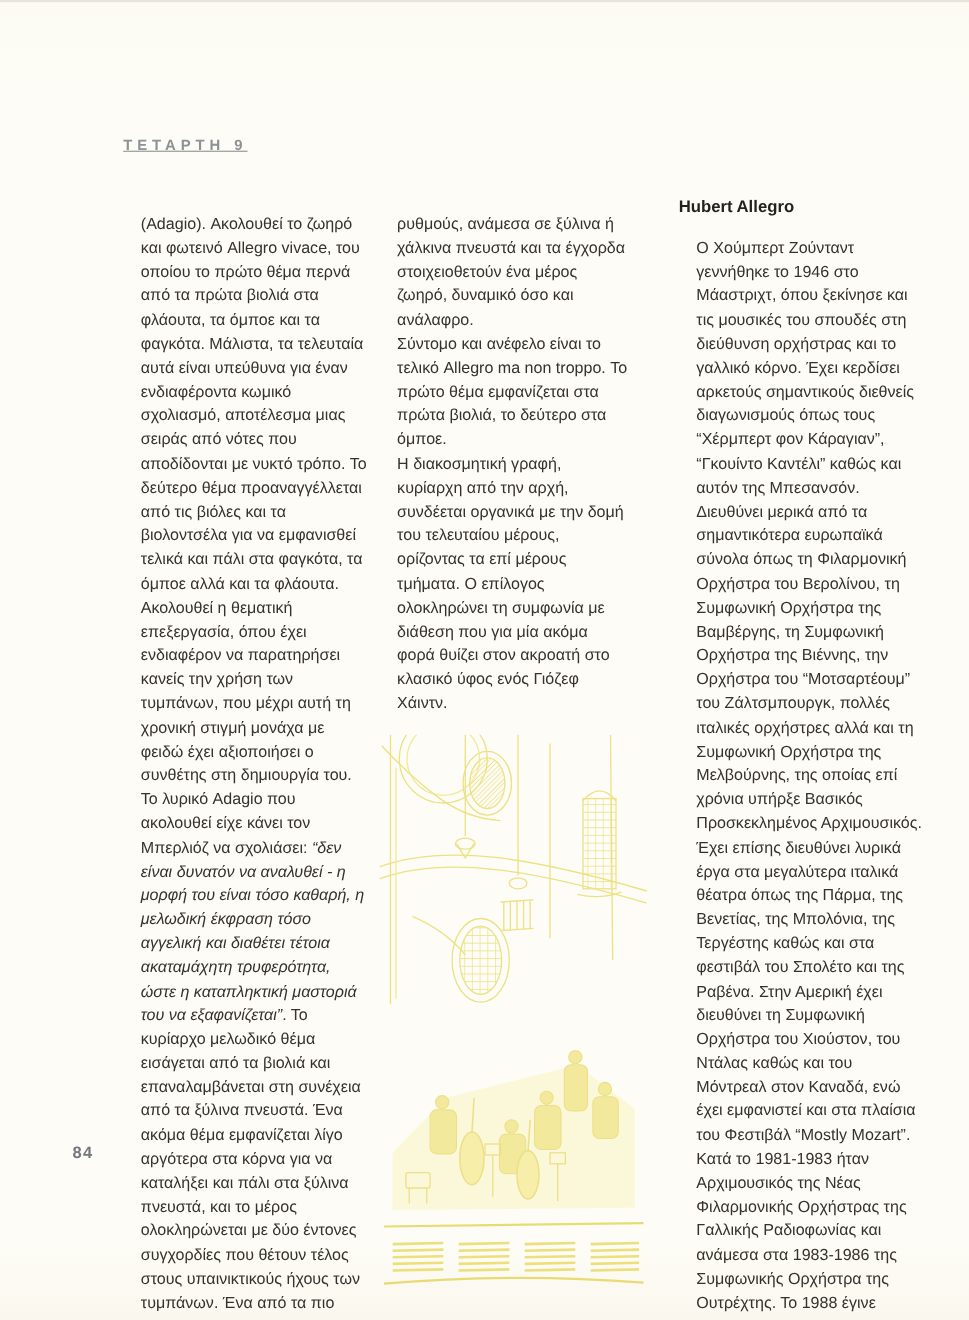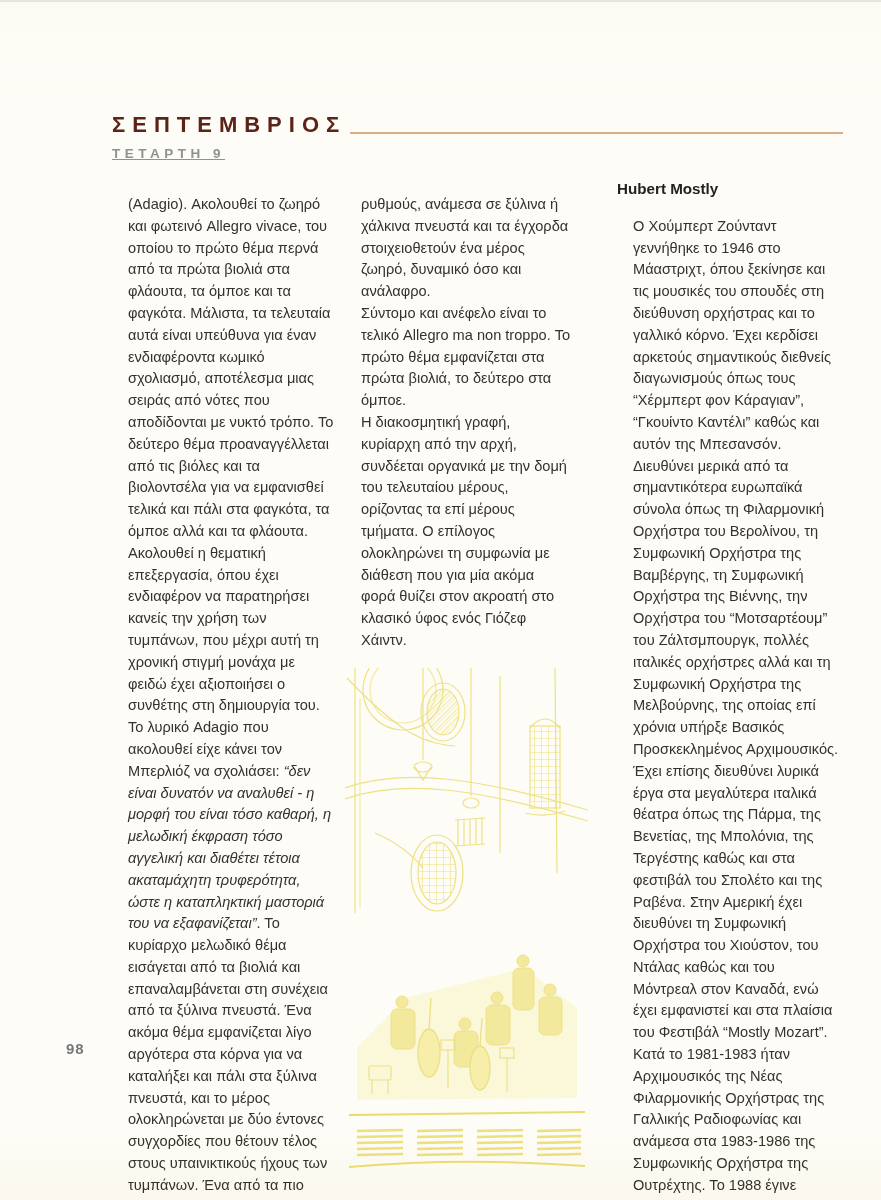--- a/index.html
+++ b/index.html
@@ -67,24 +67,20 @@
     letter-spacing: 1px;
     color: #75787b;
   }
 </style>
 </head>
 <body>
 
 <div class="page">
 
   <header>
-    <div class="month-row">
-      <h1 class="month-title">ΣΕΠΤΕΜΒΡΙΟΣ</h1>
-      <div class="header-rule"></div>
-    </div>
     <div class="date-subtitle">ΤΕΤΑΡΤΗ 9</div>
   </header>
 
   <section class="col col1">
     <p class="body-text"><span>(Adagio). Ακολουθεί το ζωηρό και φωτεινό Allegro vivace, του οποίου το πρώτο θέμα περνά από τα πρώτα βιολιά στα φλάουτα, τα όμποε και τα φαγκότα. Μάλιστα, τα τελευταία αυτά είναι υπεύθυνα για έναν ενδιαφέροντα κωμικό σχολιασμό, αποτέλεσμα μιας σειράς από νότες που αποδίδονται με νυκτό τρόπο. Το δεύτερο θέμα προαναγγέλλεται από τις βιόλες και τα βιολοντσέλα για να εμφανισθεί τελικά και πάλι στα φαγκότα, τα όμποε αλλά και τα φλάουτα. Ακολουθεί η θεματική επεξεργασία, όπου έχει ενδιαφέρον να παρατηρήσει κανείς την χρήση των τυμπάνων, που μέχρι αυτή τη χρονική στιγμή μονάχα με φειδώ έχει αξιοποιήσει ο συνθέτης στη δημιουργία του.
 Το λυρικό Adagio που ακολουθεί είχε κάνει τον Μπερλιόζ να σχολιάσει: </span><em class="quote">“δεν είναι δυνατόν να αναλυθεί - η μορφή του είναι τόσο καθαρή, η μελωδική έκφραση τόσο αγγελική και διαθέτει τέτοια ακαταμάχητη τρυφερότητα, ώστε η καταπληκτική μαστοριά του να εξαφανίζεται”</em><span>. Το κυρίαρχο μελωδικό θέμα εισάγεται από τα βιολιά και επαναλαμβάνεται στη συνέχεια από τα ξύλινα πνευστά. Ένα ακόμα θέμα εμφανίζεται λίγο αργότερα στα κόρνα για να καταλήξει και πάλι στα ξύλινα πνευστά, και το μέρος ολοκληρώνεται με δύο έντονες συγχορδίες που θέτουν τέλος στους υπαινικτικούς ήχους των τυμπάνων. Ένα από τα πιο ενδιαφέροντα μέρη της Συμφωνίας είναι το τρίτο, Allergo vivace, στην ουσία ένα διπλό “Σκέρτσο”. Ο ευαίσθητος διάλογος ανάμεσα στο φως και το σκοτάδι, ανάμεσα σε δίσημους και τρίσημους</span></p>
   </section>
 
   <section class="col col2">
     <p class="body-text">ρυθμούς, ανάμεσα σε ξύλινα ή χάλκινα πνευστά και τα έγχορδα στοιχειοθετούν ένα μέρος ζωηρό, δυναμικό όσο και ανάλαφρο.
@@ -194,20 +190,20 @@
               <line x1="192" y1="481" x2="236" y2="480"></line>
               <line x1="192" y1="487" x2="236" y2="486"></line>
           </g>
           <path d="M4 499 Q120 489 240 498" fill="none"></path>
         </g>
       </svg>
     </figure>
   </section>
 
   <section class="col col3">
-    <h2 class="conductor-heading">Hubert Mostly</h2>
+    <h2 class="conductor-heading">Hubert Allegro</h2>
     <p class="body-text">Ο Χούμπερτ Ζούνταντ γεννήθηκε το 1946 στο Μάαστριχτ, όπου ξεκίνησε και τις μουσικές του σπουδές στη διεύθυνση ορχήστρας και το γαλλικό κόρνο. Έχει κερδίσει αρκετούς σημαντικούς διεθνείς διαγωνισμούς όπως τους “Χέρμπερτ φον Κάραγιαν”, “Γκουίντο Καντέλι” καθώς και αυτόν της Μπεσανσόν. Διευθύνει μερικά από τα σημαντικότερα ευρωπαϊκά σύνολα όπως τη Φιλαρμονική Ορχήστρα του Βερολίνου, τη Συμφωνική Ορχήστρα της Βαμβέργης, τη Συμφωνική Ορχήστρα της Βιέννης, την Ορχήστρα του “Μοτσαρτέουμ” του Ζάλτσμπουργκ, πολλές ιταλικές ορχήστρες αλλά και τη Συμφωνική Ορχήστρα της Μελβούρνης, της οποίας επί χρόνια υπήρξε Βασικός Προσκεκλημένος Αρχιμουσικός. Έχει επίσης διευθύνει λυρικά έργα στα μεγαλύτερα ιταλικά θέατρα όπως της Πάρμα, της Βενετίας, της Μπολόνια, της Τεργέστης καθώς και στα φεστιβάλ του Σπολέτο και της Ραβένα. Στην Αμερική έχει διευθύνει τη Συμφωνική Ορχήστρα του Χιούστον, του Ντάλας καθώς και του Μόντρεαλ στον Καναδά, ενώ έχει εμφανιστεί και στα πλαίσια του Φεστιβάλ “Mostly Mozart”.
 Κατά το 1981-1983 ήταν Αρχιμουσικός της Νέας Φιλαρμονικής Ορχήστρας της Γαλλικής Ραδιοφωνίας και ανάμεσα στα 1983-1986 της Συμφωνικής Ορχήστρα της Ουτρέχτης. Το 1988 έγινε αρχιμουσικός της Ορχήστρας “Αρτούρο Τοσκανίνι” της Πάρμα με την οποία περιόδευσε εκτενώς και με πολύ μεγάλη επιτυχία. Επίσης είναι</p>
   </section>
 
-  <div class="page-number">98</div>
+  <div class="page-number">84</div>
 
 </div>
 
 </body></html>

